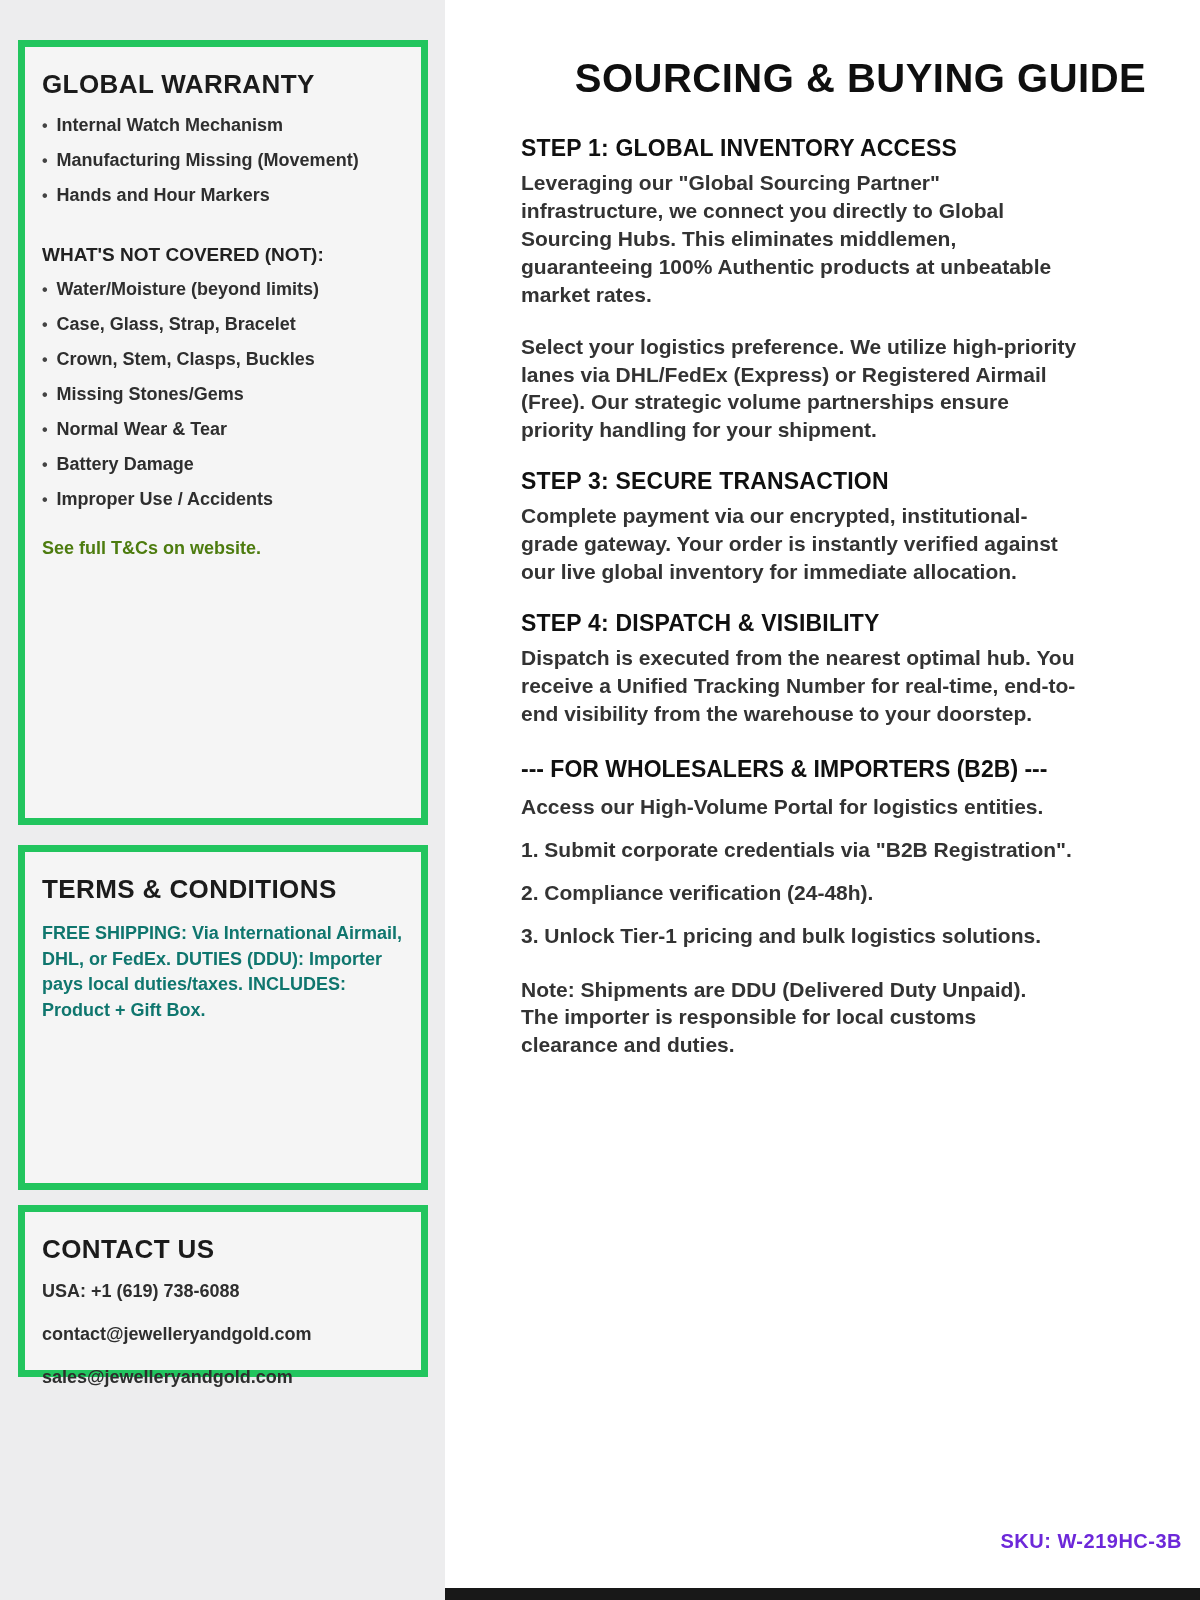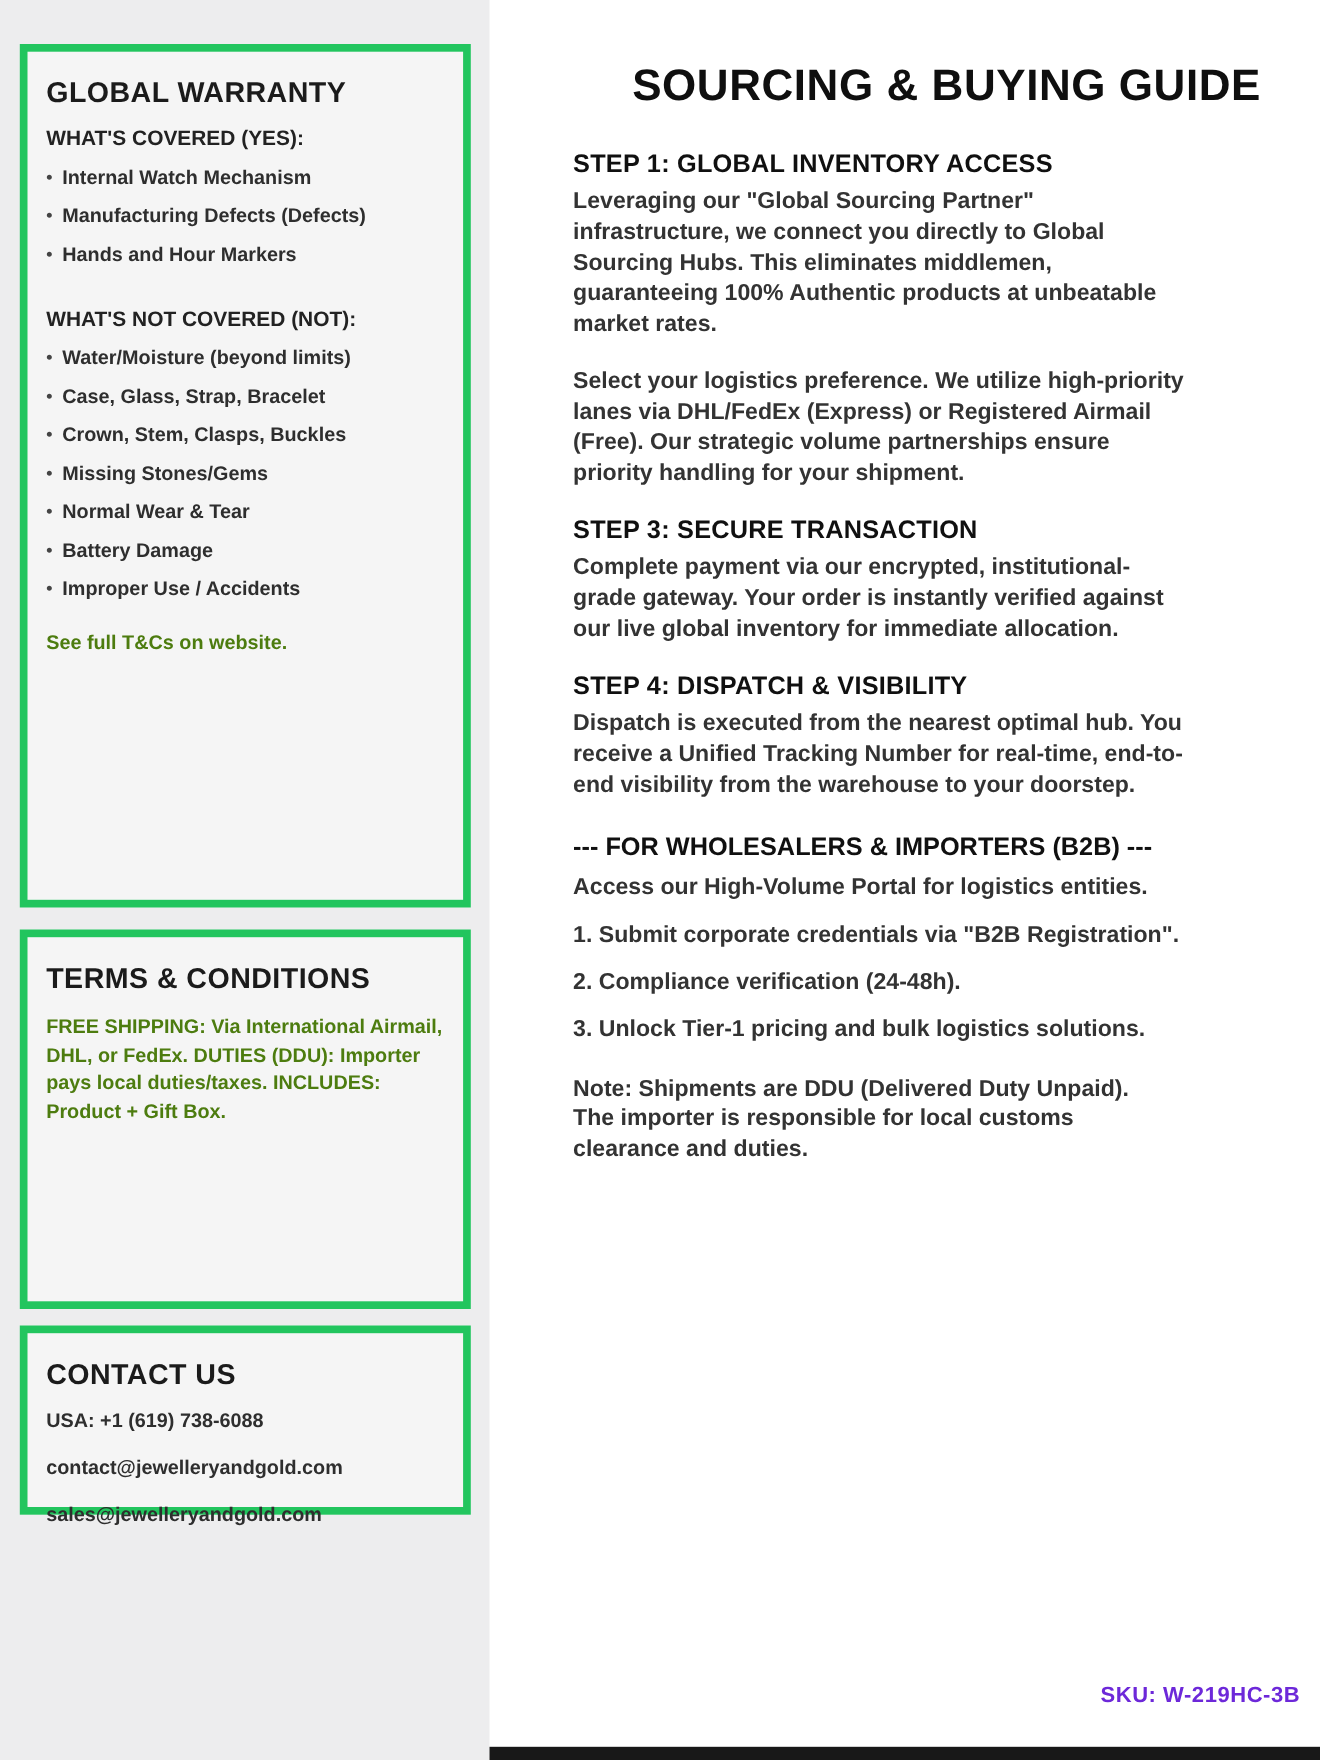--- a/index.html
+++ b/index.html
@@ -63,21 +63,21 @@
   }
   .footnote {
     margin-top: 28px;
     font-size: 18px;
     font-weight: 700;
     color: #4d7c0f;
   }
   .terms-body {
     font-size: 18px;
     font-weight: 700;
-    color: #4d7c0f;
+    color: #0f766e;
     line-height: 1.42;
     margin-top: 4px;
   }
   .contact-line {
     font-size: 18px;
     font-weight: 700;
     color: #2e2e2e;
     margin-bottom: 22px;
   }
 
@@ -142,29 +142,28 @@
 </head>
 <body>
 
 <div class="page">
 
   <div class="sidebar">
 
     <div class="panel panel-warranty">
       <div class="panel-title">GLOBAL WARRANTY</div>
 
-      <div class="sub-title">WHAT'S COVERED (YES):</div>
       <div class="w-list">
         <div class="w-item">
             <span class="bullet">•</span>
             <span>Internal Watch Mechanism</span>
           </div>
         <div class="w-item">
             <span class="bullet">•</span>
-            <span>Manufacturing Defects (Defects)</span>
+            <span>Manufacturing Missing (Movement)</span>
           </div>
         <div class="w-item">
             <span class="bullet">•</span>
             <span>Hands and Hour Markers</span>
           </div>
       </div>
 
       <div class="sub-title spaced">WHAT'S NOT COVERED (NOT):</div>
       <div class="w-list">
         <div class="w-item">

